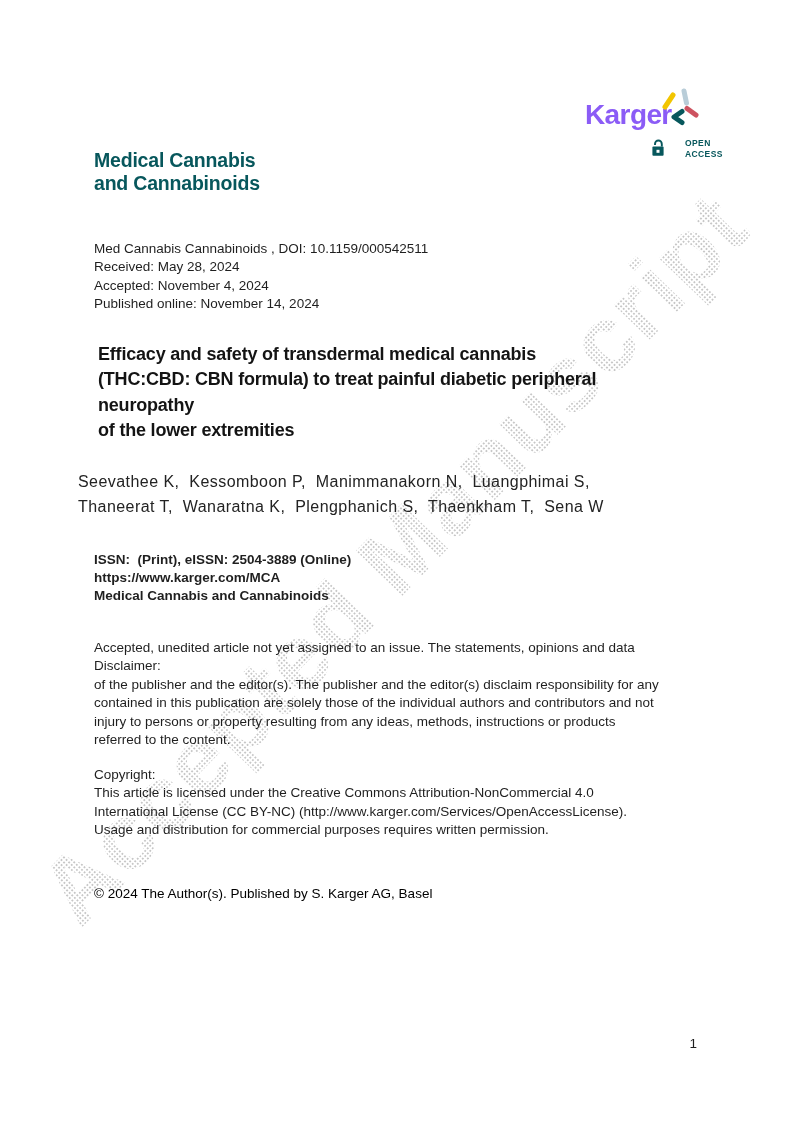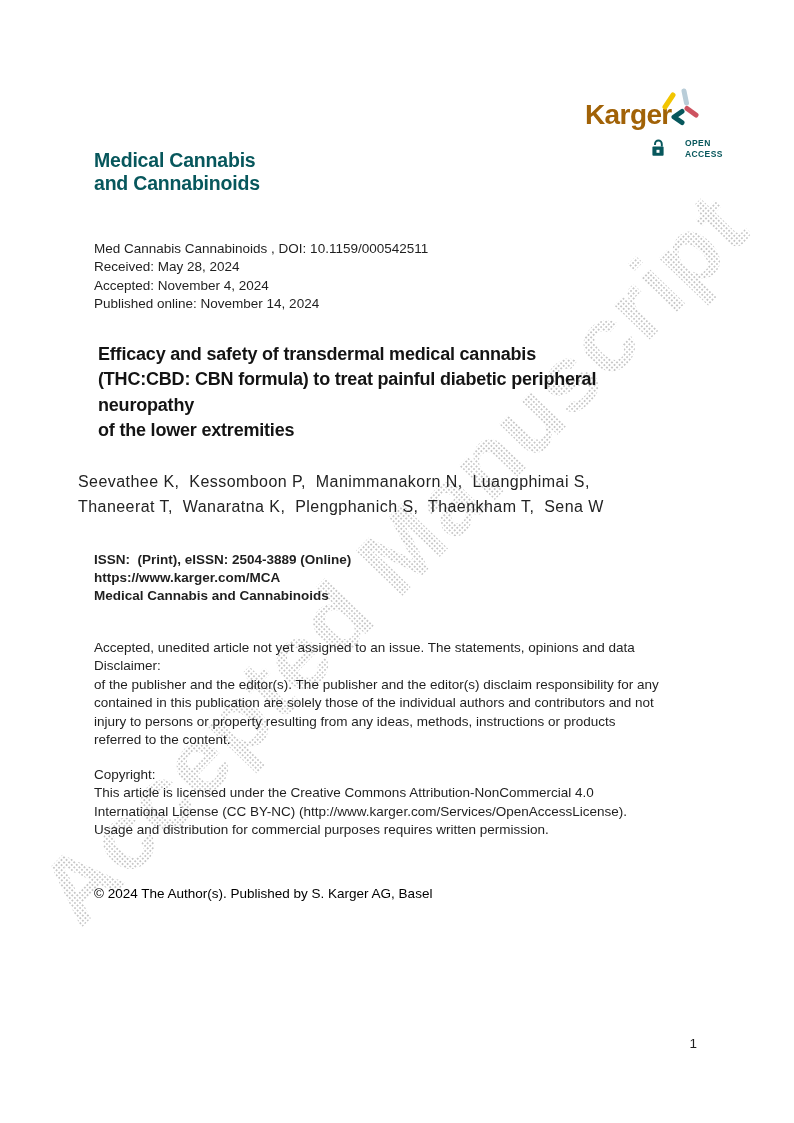--- a/index.html
+++ b/index.html
@@ -25,21 +25,21 @@
       -webkit-background-clip:text;background-clip:text;color:transparent;
     }
   }
 
   .content{position:absolute;inset:0;z-index:1;}
 
   
   .brand{position:absolute;left:585px;top:92px;width:125px;height:50px;}
   .wordmark{
     position:absolute;left:0;top:7px;font-size:28px;font-weight:600;
-    letter-spacing:-0.6px;color:#a16207;
+    letter-spacing:-0.6px;color:#8b5cf6;
   }
   .sparkle{position:absolute;left:73px;top:-6px;}
   .openaccess{position:absolute;left:651px;top:138px;display:flex;align-items:center;gap:20px;}
   .oa-text{display:flex;flex-direction:column;}
   .oa-text span{
     font-size:8.5px;font-weight:700;line-height:10.5px;letter-spacing:0.4px;color:#07575c;white-space:pre;
   }
   .journal-name{position:absolute;left:94px;top:149px;}
   .journal-name div{
     font-size:19.5px;font-weight:700;line-height:23px;letter-spacing:-0.2px;color:#07575c;white-space:pre;

